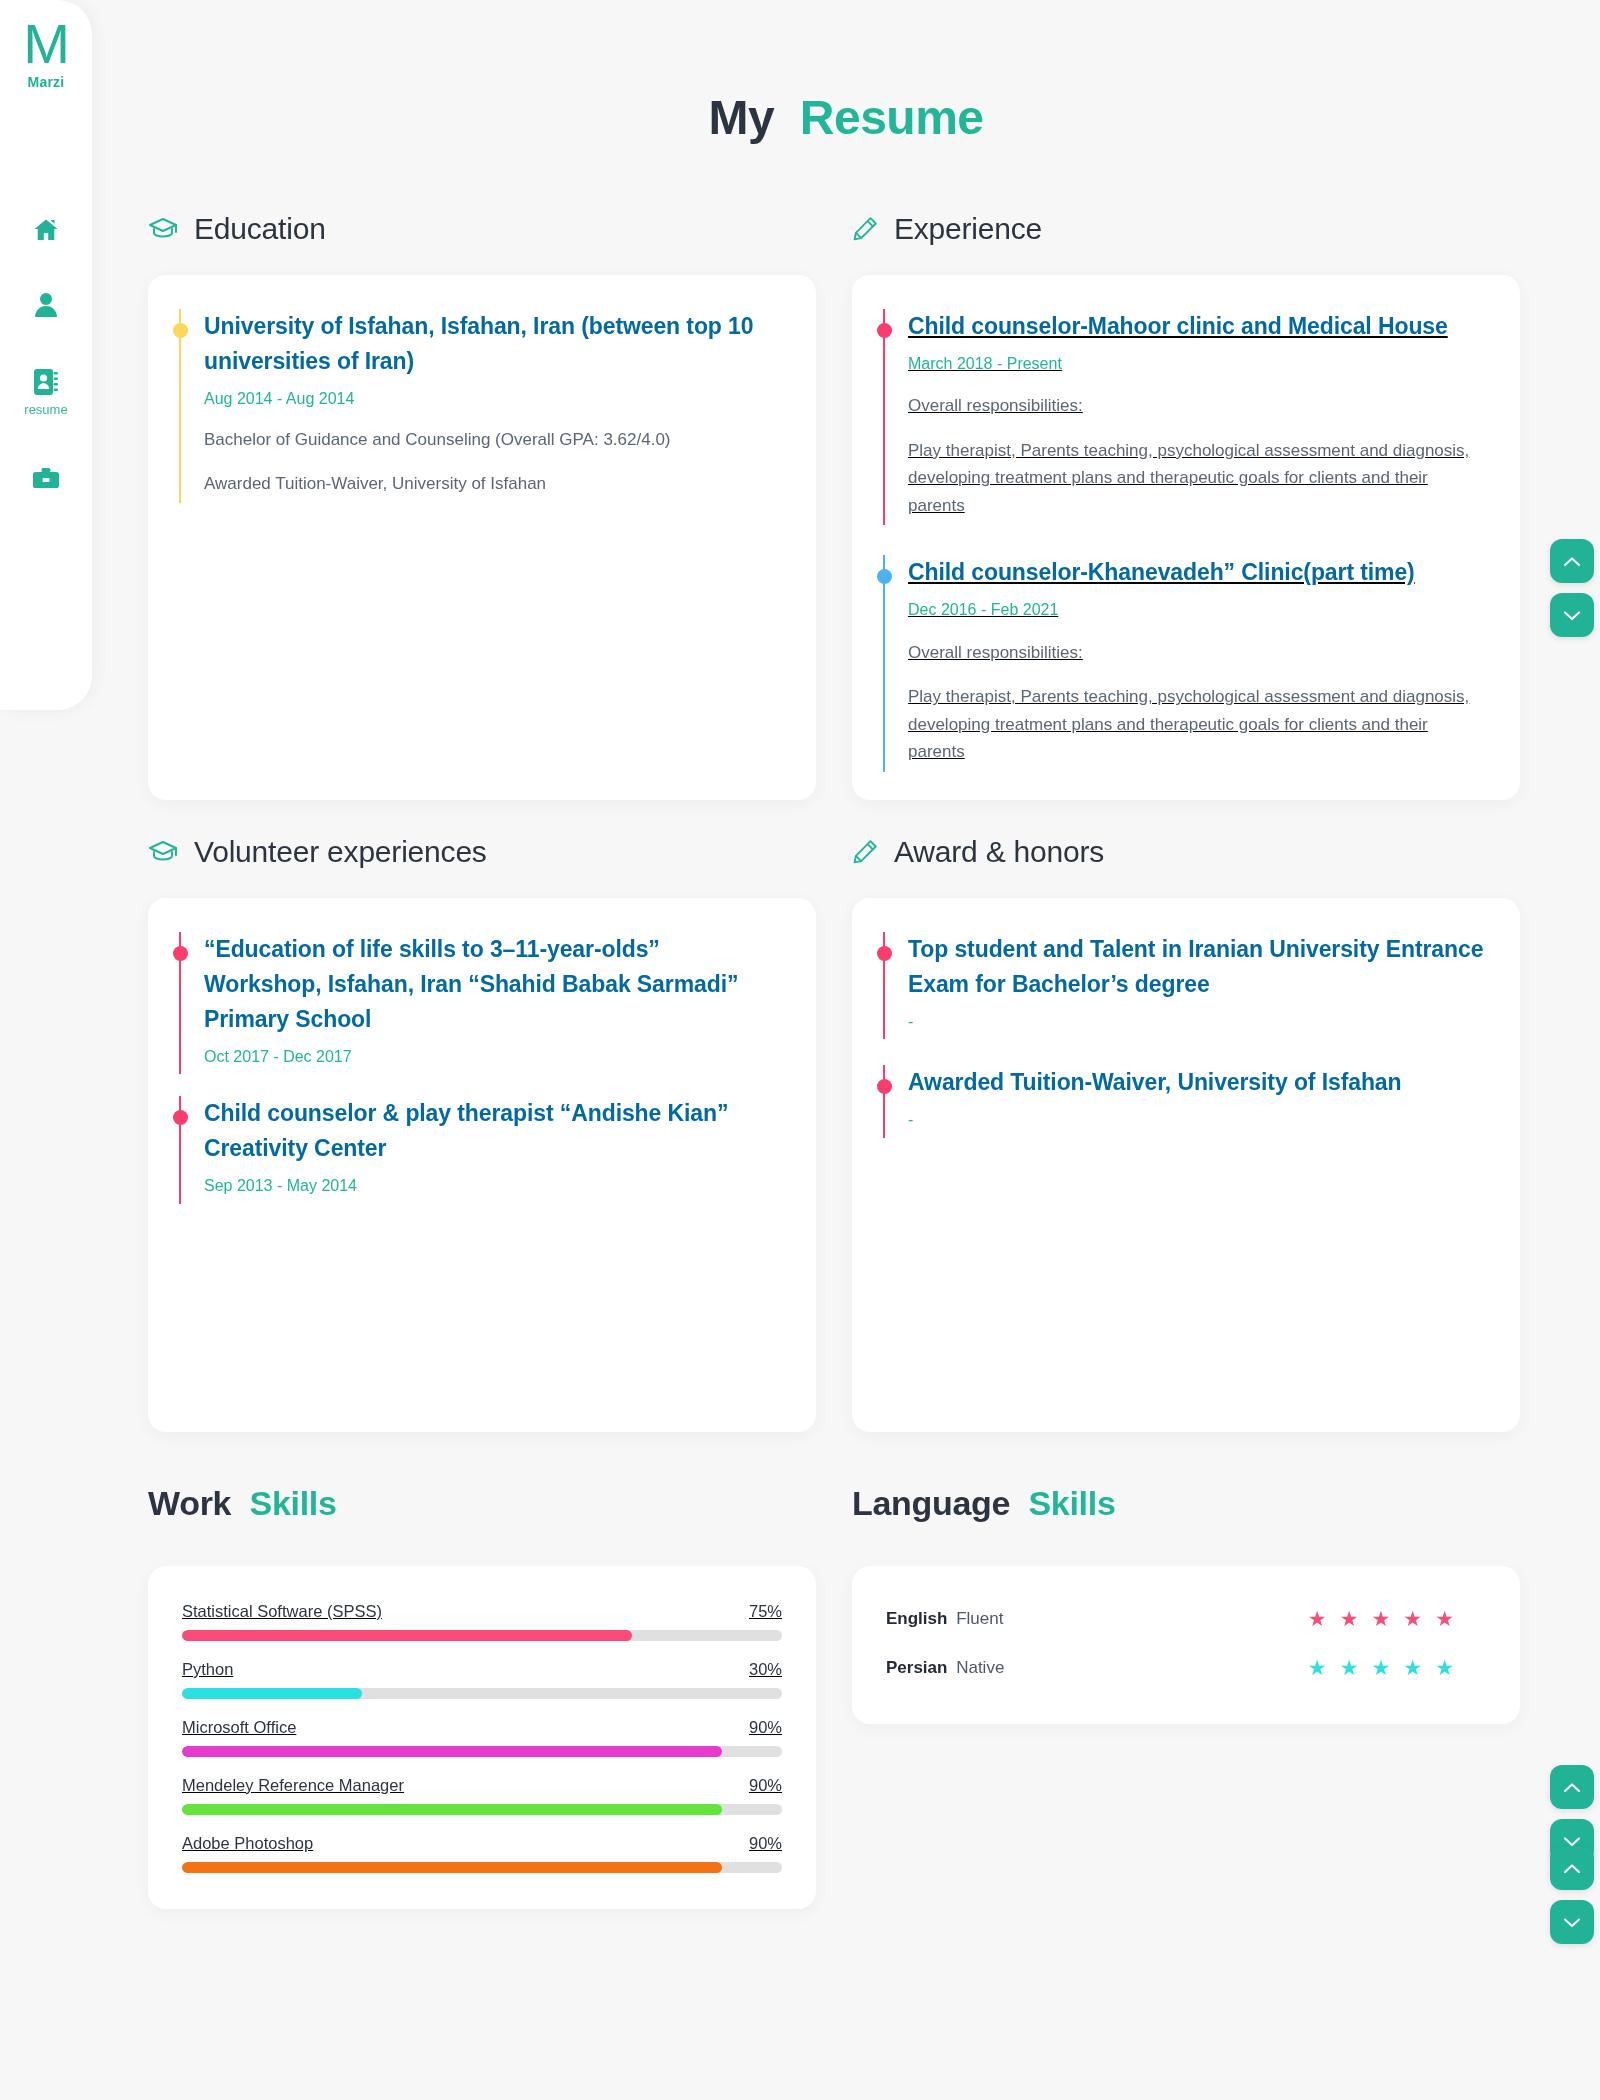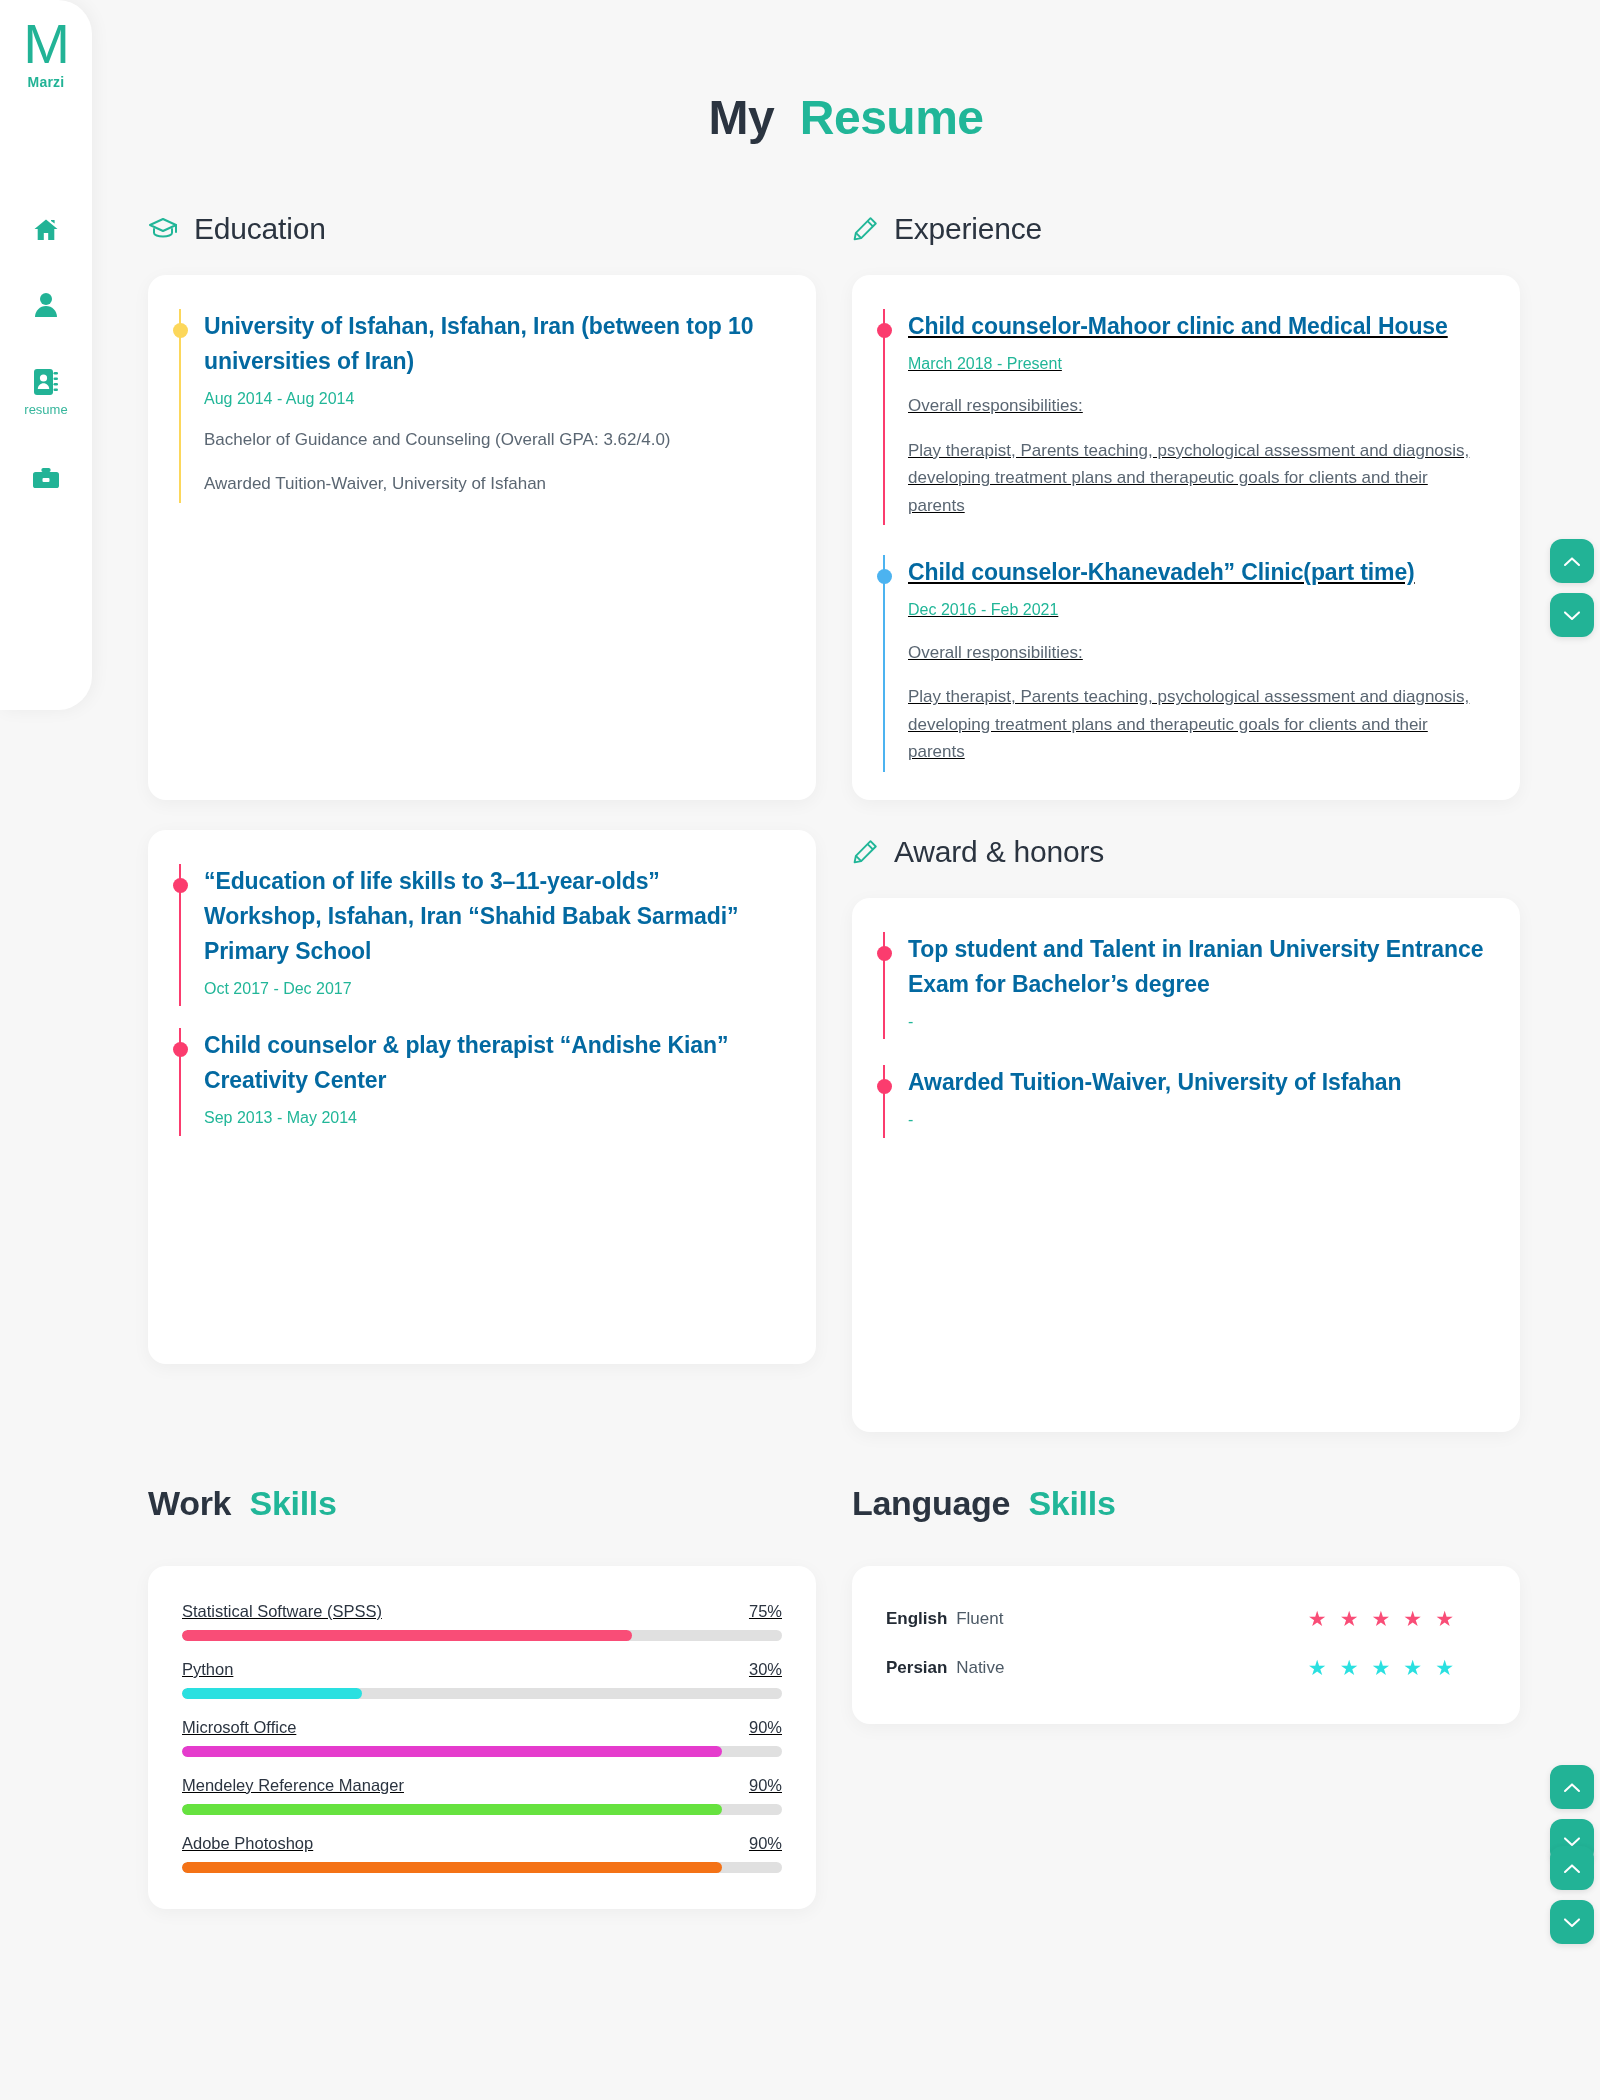--- a/index.html
+++ b/index.html
@@ -287,20 +287,30 @@
               </svg>
           </div>
         </div>
       </div>
 
     </div>
 
     <div class="grid" style="margin-top:30px;">
 
       <div>
+        <div class="sec-head">
+          <span class="sicon">
+            <svg width="30" height="24" viewBox="0 0 30 24">
+              <path d="M15 2 2 8l13 6 13-6-13-6z" fill="none" stroke="#21b698" stroke-width="2" stroke-linejoin="round"></path>
+              <path d="M6 11.2V16c0 2 4 3.6 9 3.6s9-1.6 9-3.6v-4.8" fill="none" stroke="#21b698" stroke-width="2" stroke-linejoin="round"></path>
+              <path d="M28 8v7" stroke="#21b698" stroke-width="2" stroke-linecap="round"></path>
+            </svg>
+          </span>
+          <span class="sec-title">Volunteer experiences</span>
+        </div>
 
         <div class="card vol-card">
           <div class="card-pad">
 
             <div class="tl-item" style="margin-bottom:22px;">
               <div class="tl-rail">
                 <div class="tl-line" style="background:#fb3c6e"></div>
                 <div class="tl-dot" style="background:#fb3c6e"></div>
               </div>
               <div class="tl-body">

